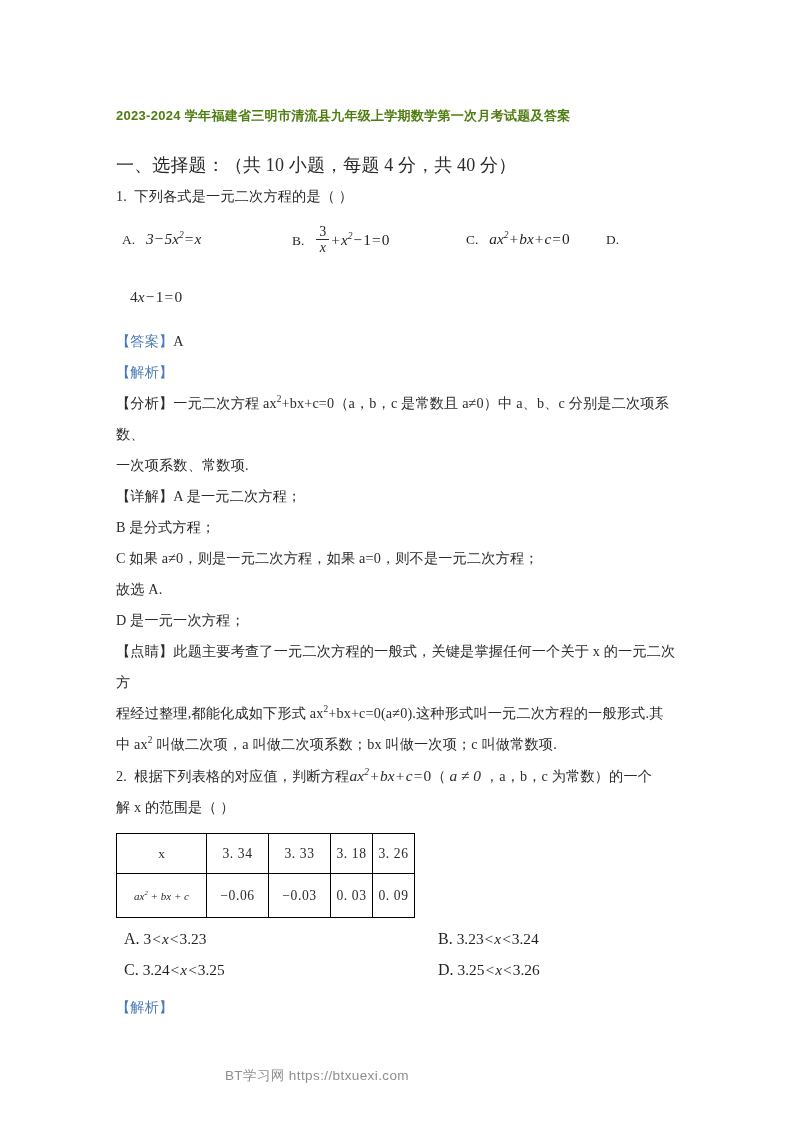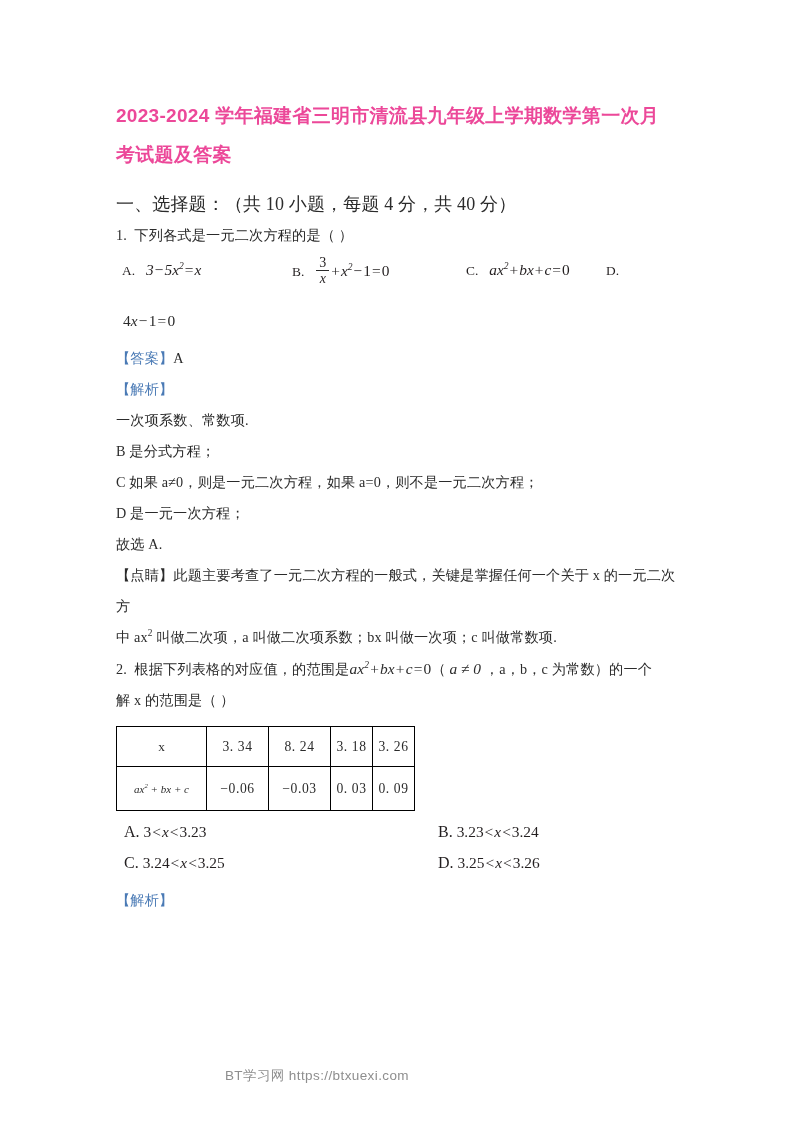--- a/index.html
+++ b/index.html
@@ -25,23 +25,23 @@
     position: absolute;
     left: 116px;
     top: 96px;
     width: 562px;
   }
 
   
   .doc-title {
     font-family: "Liberation Sans", "DejaVu Sans", sans-serif;
     font-weight: bold;
-    font-size: 19px;
+    font-size: 13px;
     line-height: 39px;
-    color: #ec4899;
+    color: #4d7c0f;
     letter-spacing: 0.3px;
     margin: 0 0 14px 0;
   }
 
   
   .p {
     font-size: 14.2px;
     line-height: 31px;
     margin: 0;
     color: #2b2b2b;
@@ -87,27 +87,27 @@
     position: absolute;
     top: 0;
     white-space: nowrap;
   }
   .opt .lab {
     font-style: normal;
     font-size: 13.4px;
     margin-right: 7px;
   }
 
-  .q1-opts { position: relative; height: 46px; margin-top: 2px; }
+  .q1-opts { position: relative; height: 46px; margin-top: 10px; }
   .q1-opts .opt { top: 8px; }
   .q1-opts .optA { left: 6px; }
   .q1-opts .optB { left: 176px; top: 2px; }
   .q1-opts .optC { left: 350px; }
   .q1-opts .optD { left: 490px; }
-  .q1-wrap { margin: 7px; padding-left: 0px; line-height: 30px; }
+  .q1-wrap { margin: 14px; padding-left: 0px; line-height: 30px; }
 
   .q2-opts { position: relative; margin-top: 4px; }
   .q2-opts .r { position: relative; height: 31px; }
   .q2-opts .c1 { position: absolute; left: 8px; top: 0; white-space: nowrap; }
   .q2-opts .c2 { position: absolute; left: 322px; top: 0; white-space: nowrap; }
 
   
   .tbl-wrap { margin: 10px 0 12px 0; }
   table.vt {
     border-collapse: collapse;
@@ -188,47 +188,50 @@
     </p>
 
     <p class="p">
       <span class="blue">【答案】</span><span>A</span>
     </p>
 
     <p class="p">
       <span class="blue">【解析】</span>
     </p>
 
+    <p class="p">【分析】一元二次方程 ax<span class="inl-sup">2</span>+bx+c=0（a，b，c 是常数且 a≠0）中 a、b、c 分别是二次项系数、</p>
     <p class="p">一次项系数、常数项.</p>
+    <p class="p">【详解】A 是一元二次方程；</p>
     <p class="p">B 是分式方程；</p>
     <p class="p">C 如果 a≠0，则是一元二次方程，如果 a=0，则不是一元二次方程；</p>
+    <p class="p">故选 A.</p>
     <p class="p">D 是一元一次方程；</p>
-    <p class="p">故选 A.</p>
     <p class="p">【点睛】此题主要考查了一元二次方程的一般式，关键是掌握任何一个关于 x 的一元二次方</p>
+    <p class="p">程经过整理,都能化成如下形式 ax<span class="inl-sup">2</span>+bx+c=0(a≠0).这种形式叫一元二次方程的一般形式.其</p>
     <p class="p">中 ax<span class="inl-sup">2</span> 叫做二次项，a 叫做二次项系数；bx 叫做一次项；c 叫做常数项.</p>
 
     <p class="p">
-      <span>2.</span>&nbsp;&nbsp;<span>根据下列表格的对应值，的范围是</span><span class="m">ax<sup class="sm">2</sup><span class="op">+</span>bx<span class="op">+</span>c<span class="op">=</span><span class="num">0</span></span><span>（ <span class="m">a</span> <span class="m op">≠</span> <span class="m num">0</span> ，a，b，c 为常数）的一个</span>
+      <span>2.</span>&nbsp;&nbsp;<span>根据下列表格的对应值，判断方程</span><span class="m">ax<sup class="sm">2</sup><span class="op">+</span>bx<span class="op">+</span>c<span class="op">=</span><span class="num">0</span></span><span>（ <span class="m">a</span> <span class="m op">≠</span> <span class="m num">0</span> ，a，b，c 为常数）的一个</span>
     </p>
     <p class="p">解 x 的范围是（      ）</p>
 
     <div class="tbl-wrap">
       <table class="vt">
         <colgroup>
             <col class="c0">
             <col class="c1">
             <col class="c2">
             <col class="c3">
             <col class="c4">
           </colgroup>
         <tbody>
           <tr class="r0">
             <td class="hd">x</td>
             <td class="num-cell">3. 34</td>
-            <td class="num-cell">8. 24</td>
+            <td class="num-cell">3. 33</td>
             <td class="num-cell">3. 18</td>
             <td class="num-cell">3. 26</td>
           </tr>
           <tr class="r1">
             <td><span class="cellmath">ax<sup class="sm">2</sup> + bx + c</span></td>
             <td class="num-cell">−0.06</td>
             <td class="num-cell">−0.03</td>
             <td class="num-cell">0. 03</td>
             <td class="num-cell">0. 09</td>
           </tr>

